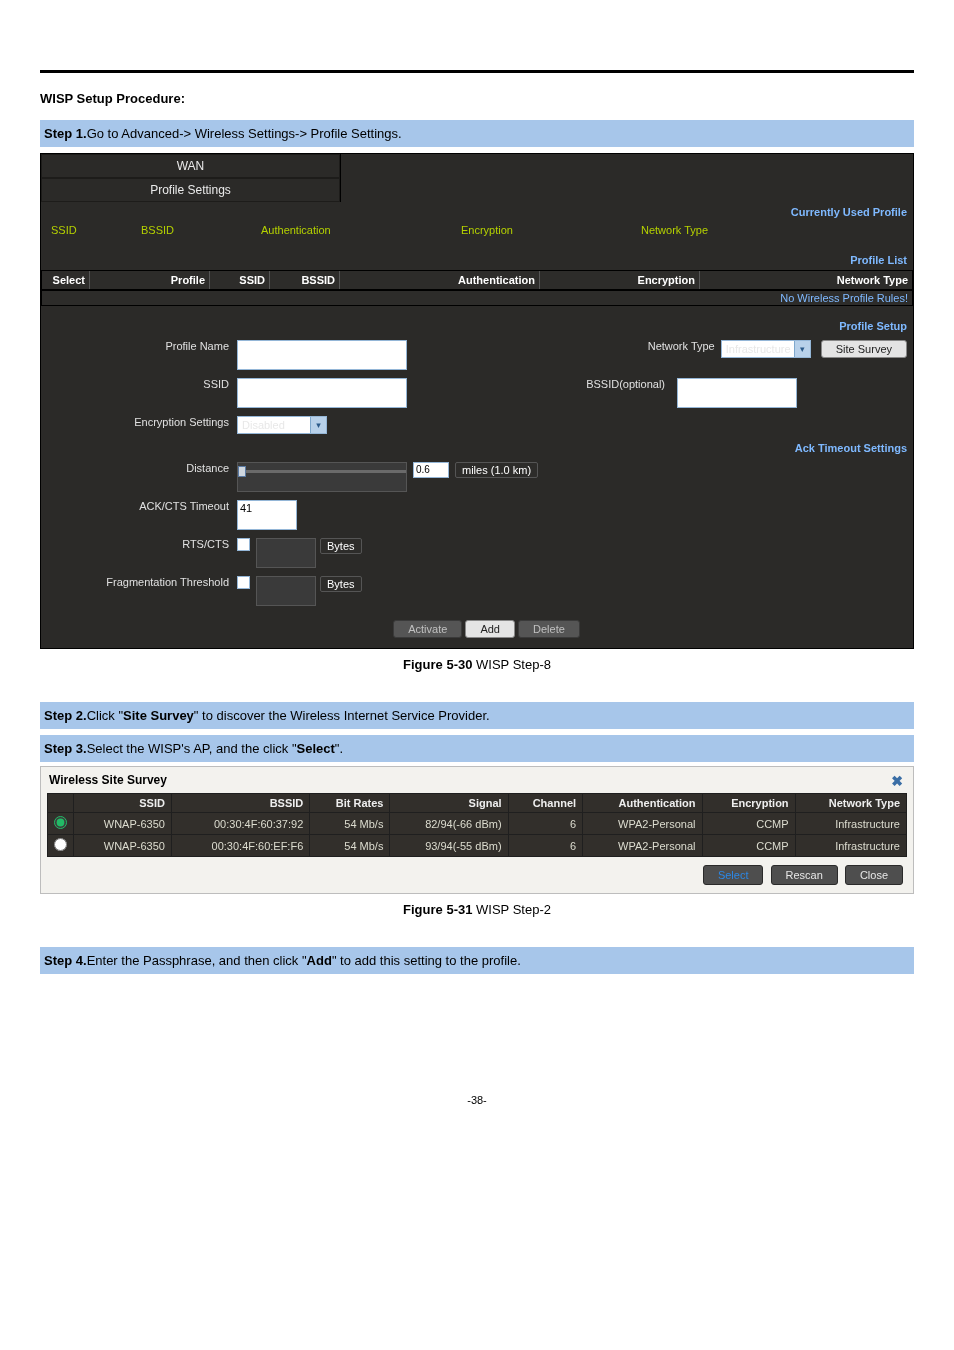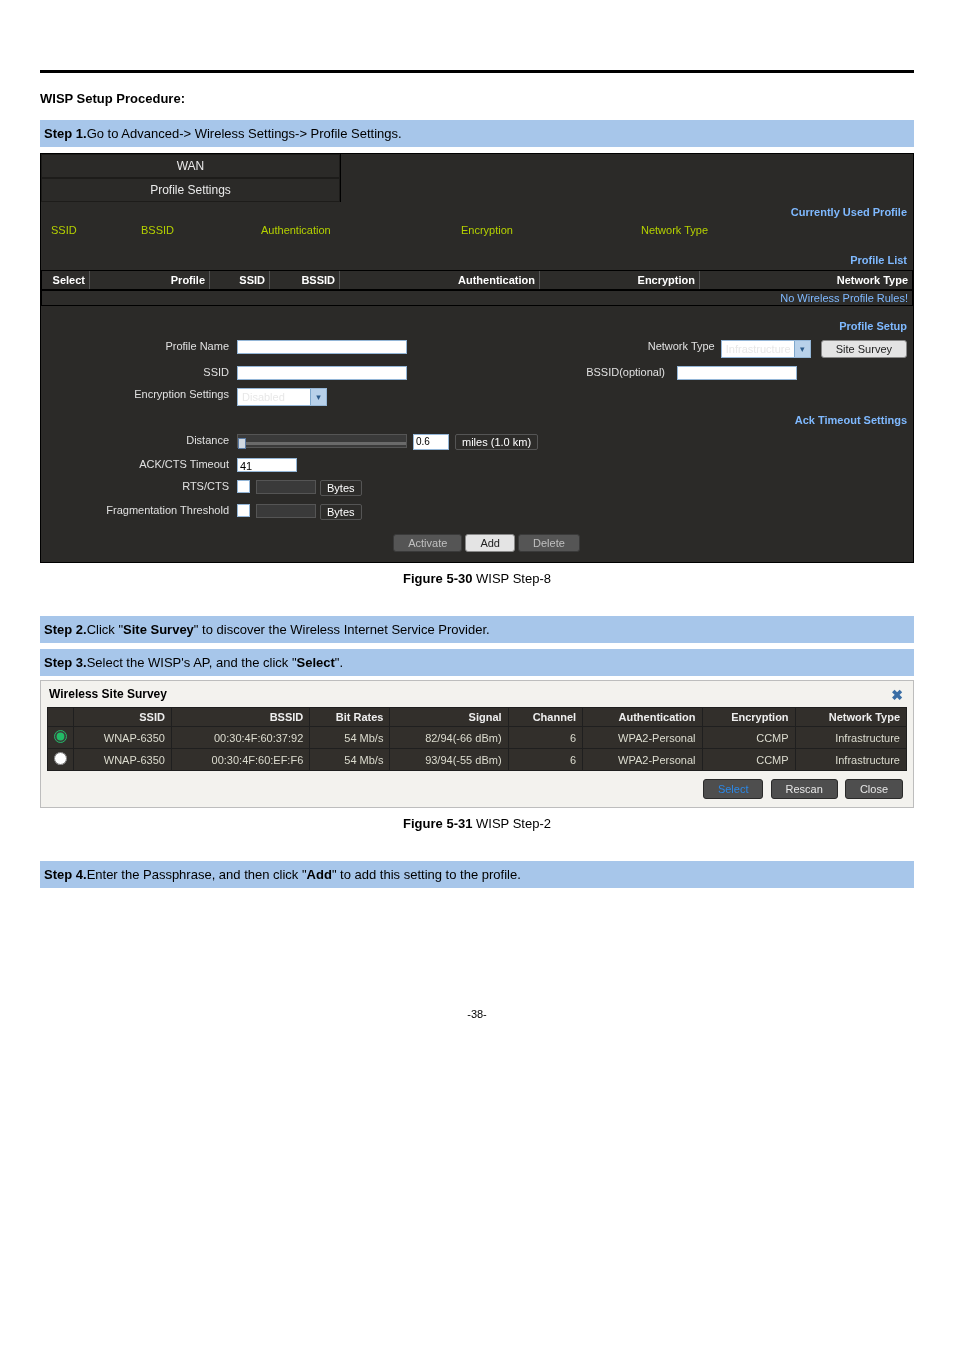--- a/index.html
+++ b/index.html
@@ -108,21 +108,21 @@
   .formrow .lbl {
     width: 190px;
     text-align: right;
     padding-right: 8px;
     color: #e0e0e0;
     font-size: 11px;
   }
   .txtbox {
     background: #fff;
     border: 1px solid #94b6d7;
-    height: 14px;
+    height: 30px;
     width: 170px;
     display: inline-block;
   }
   .txtbox.sm { width: 60px; }
   .txtbox.distance { background: #3a3a3a; border: 1px solid #555; }
   .selectbox {
     background: #fff;
     border: 1px solid #94b6d7;
     height: 18px;
     min-width: 90px;

